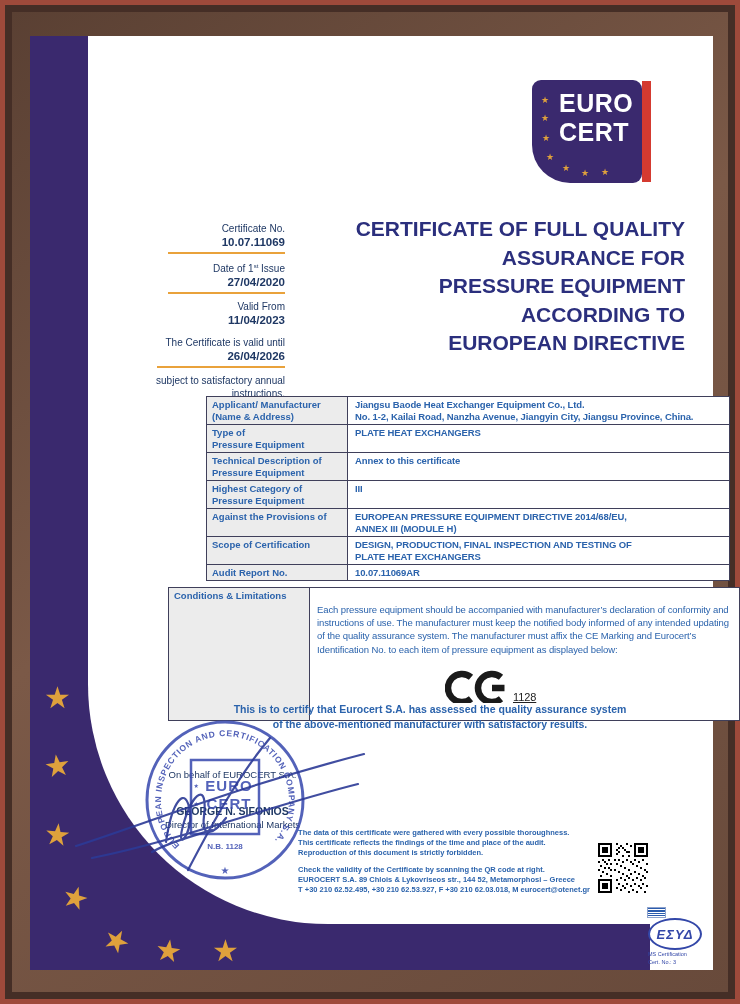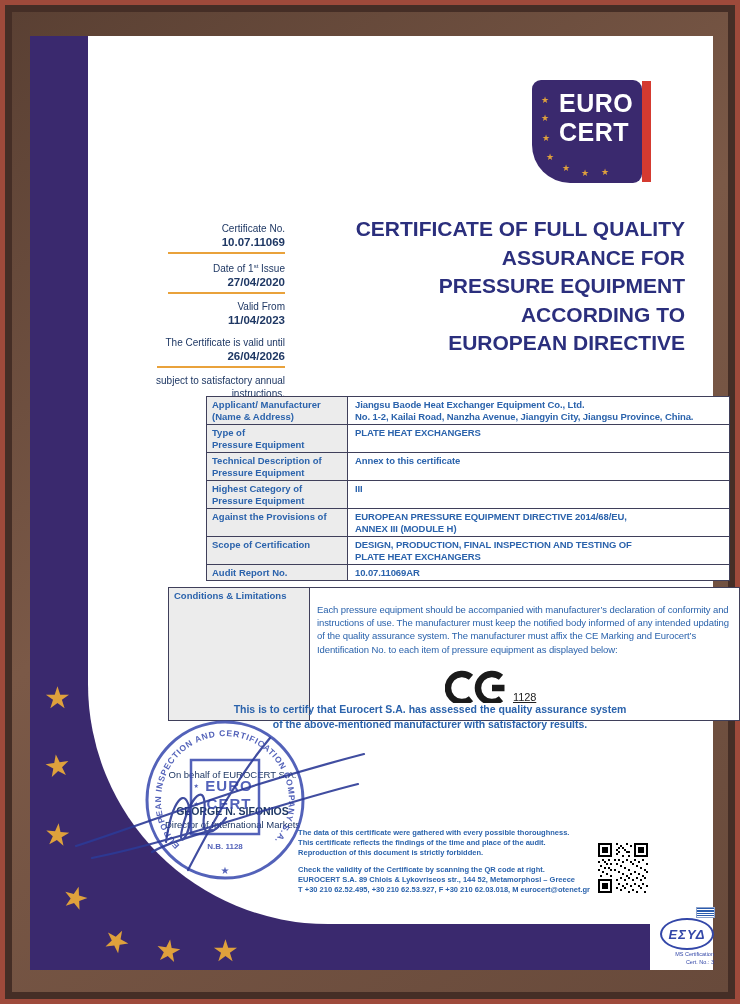--- a/index.html
+++ b/index.html
@@ -55,21 +55,21 @@
   .on-behalf{top:733px;font-size:9.5px;}
   .sig-name{top:769px;font-size:10.5px;font-weight:bold;}
   .sig-role{top:783px;font-size:9.5px;}
   .stamp{left:105px;top:674px;z-index:5;opacity:.88;}
   .sig-ink{left:40px;top:688px;z-index:6;}
   
   .footer{top:792px;right:123px;white-space:nowrap;color:#2b63ac;font-size:7.5px;line-height:10px;font-weight:bold;z-index:4;}
   .footer .gap{height:7px;}
   .qr{left:568px;top:806px;z-index:4;}
   
-  .esyd{left:618px;top:872px;width:66px;display:flex;flex-direction:column;align-items:flex-end;z-index:4;color:#3347a8;}
+  .esyd{left:618px;top:872px;width:66px;display:flex;flex-direction:column;align-items:flex-start;z-index:4;color:#3347a8;}
   .esyd-flag{width:17px;height:9px;background:repeating-linear-gradient(to bottom,#2b5cad 0 1.2px,#fff 1.2px 2.4px);outline:1px solid #8ea3cc;margin-bottom:1px;}
   .esyd-oval{width:50px;height:28px;border:2px solid #3347a8;border-radius:50%;display:flex;align-items:center;justify-content:center;font-size:13px;font-weight:bold;font-style:italic;letter-spacing:1px;}
   .esyd-line{font-size:5.5px;line-height:7px;text-align:center;margin-top:1px;}
 </style>
 </head>
 <body>
 
 <div class="abs f1"></div>
 <div class="abs f2"></div>
 <div class="abs f3"></div>

